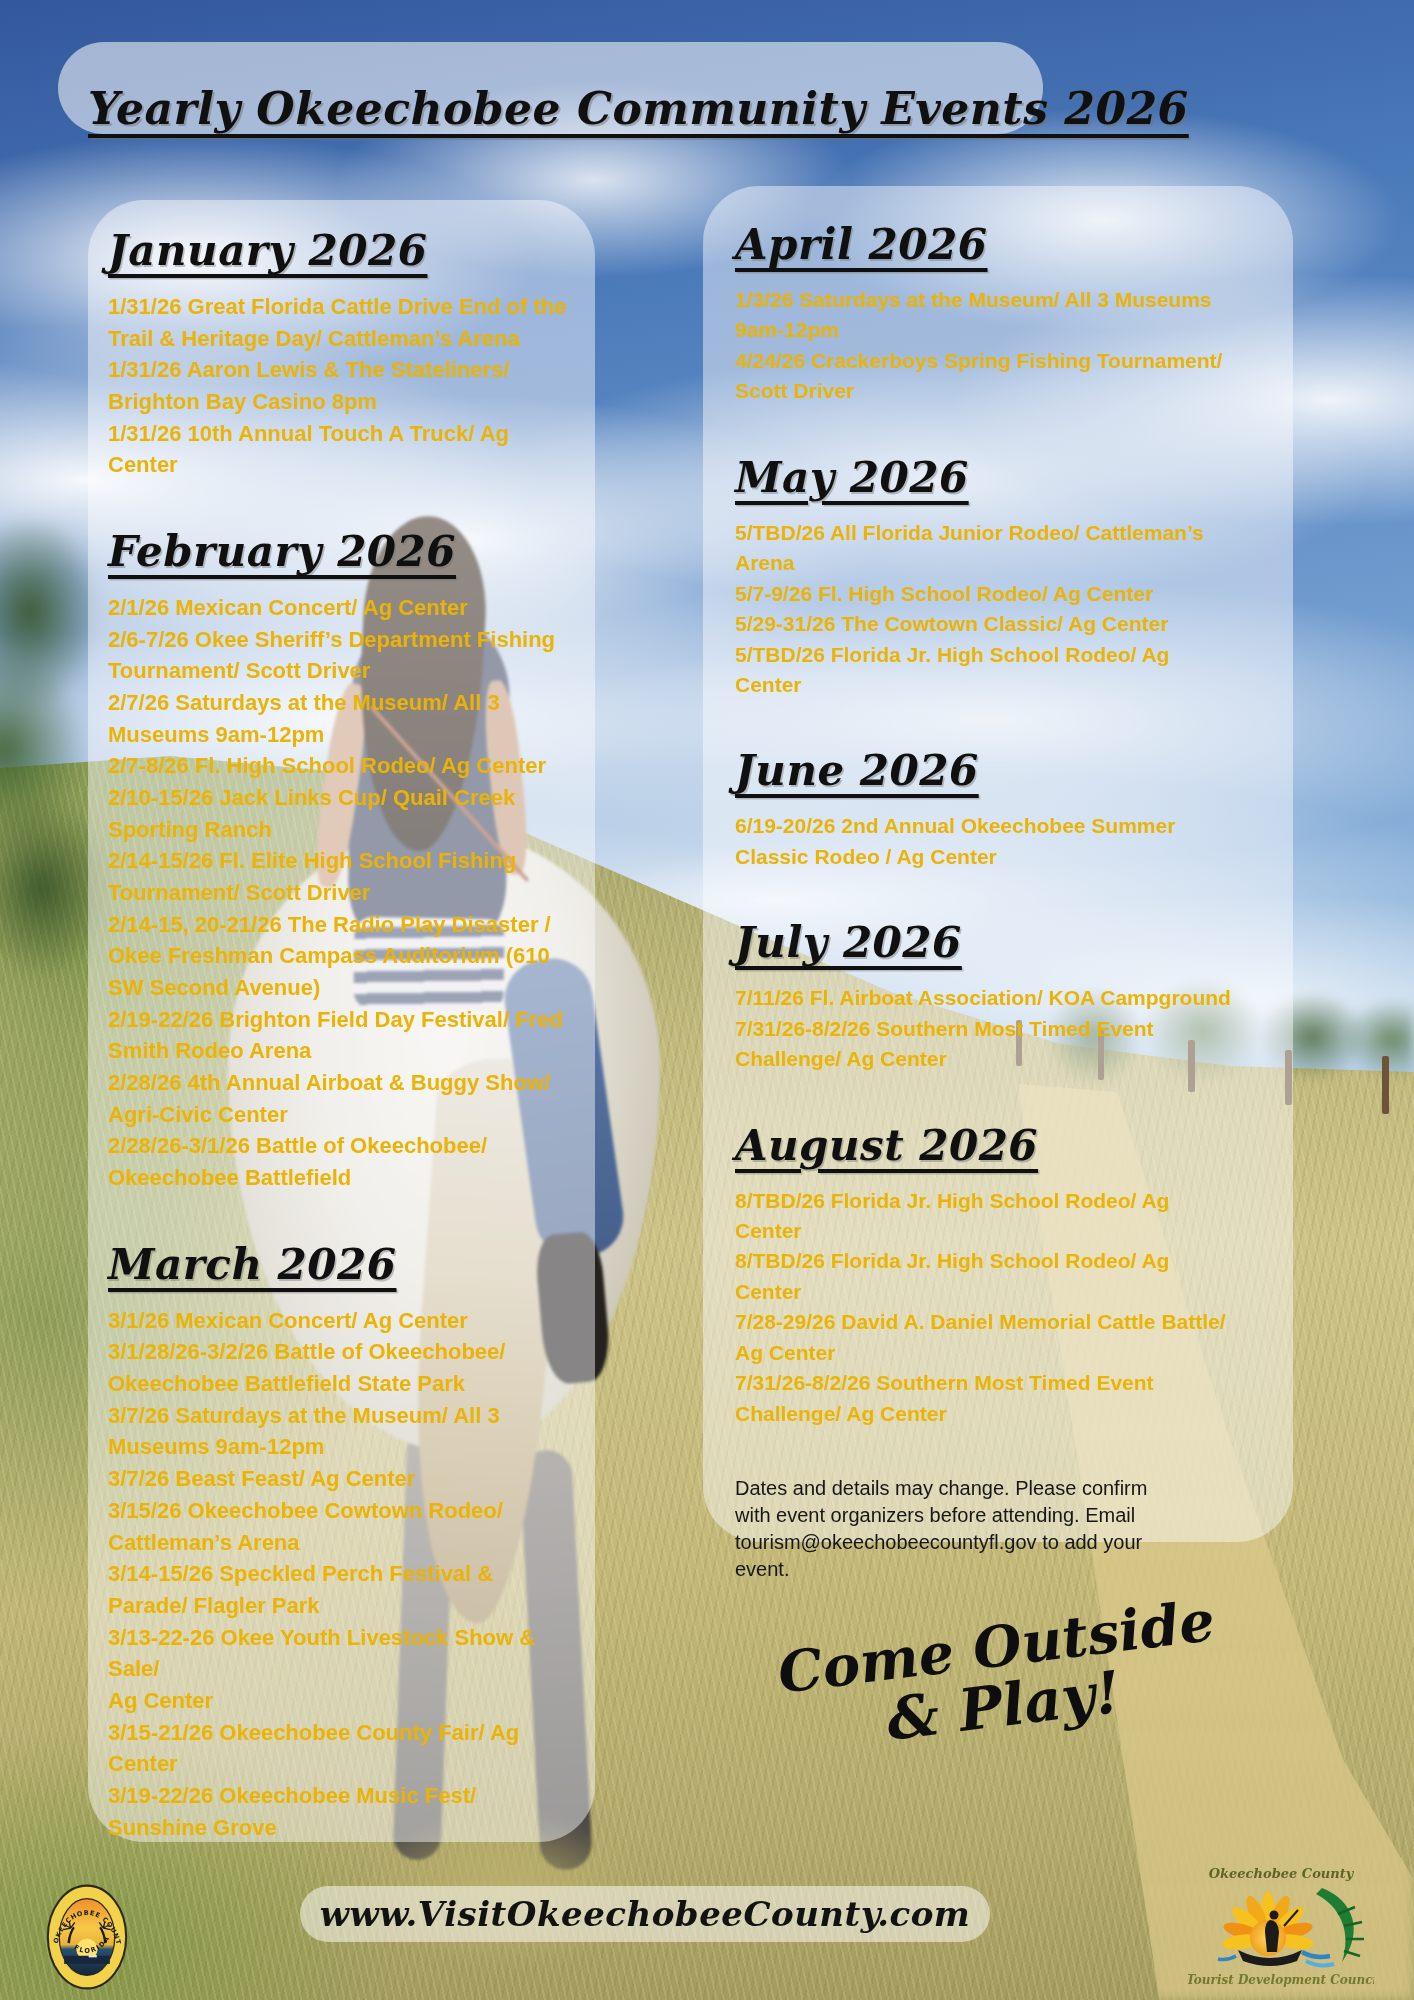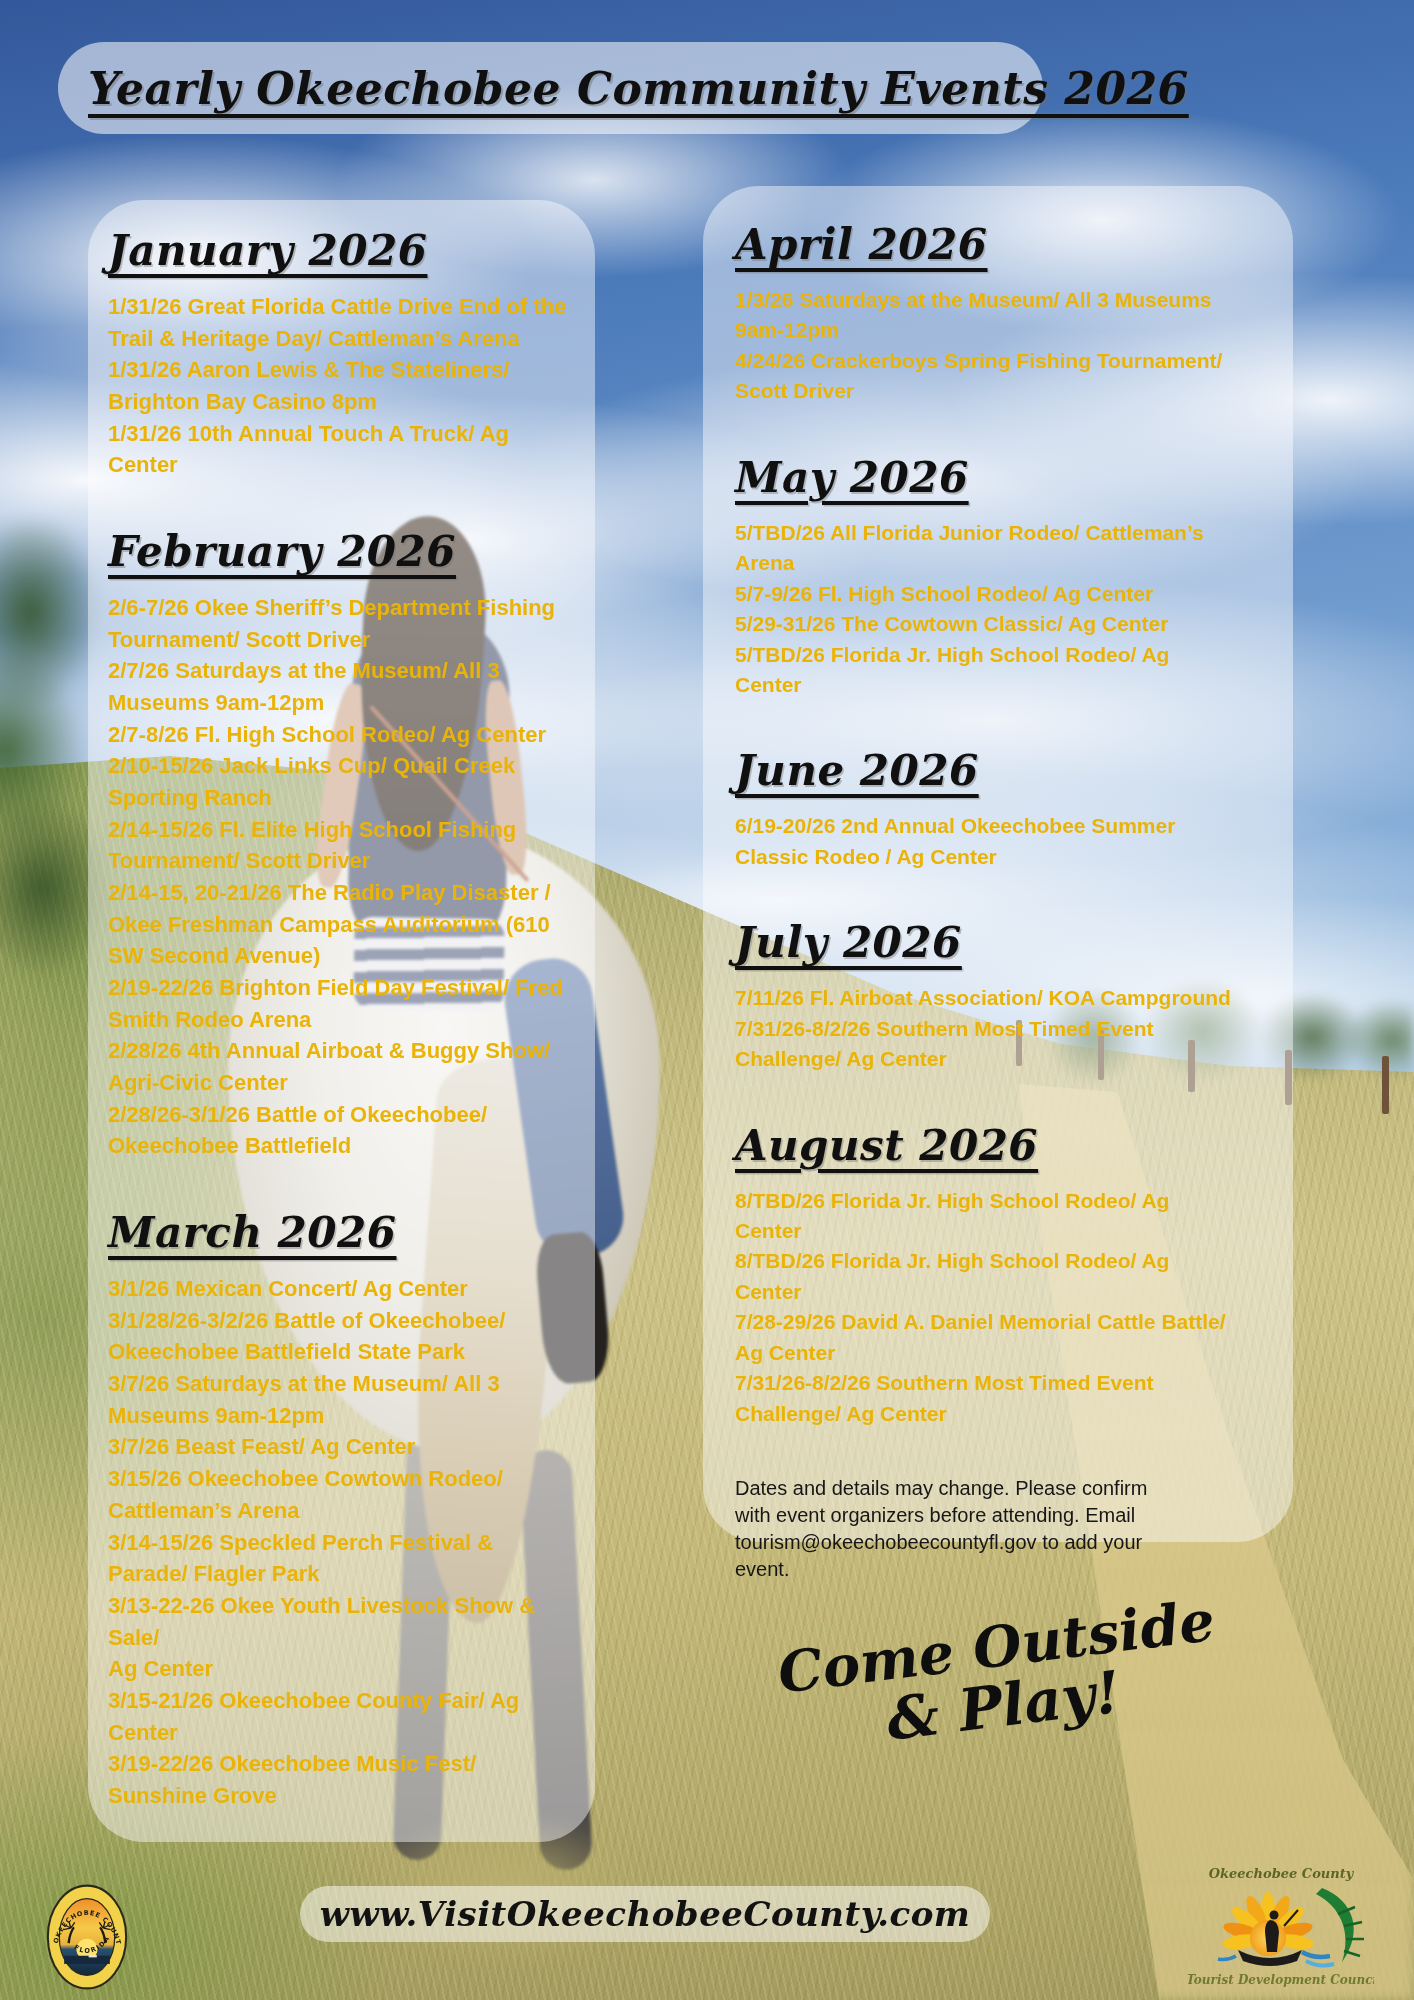--- a/index.html
+++ b/index.html
@@ -66,21 +66,21 @@
   .stripes{left:126px;top:420px;width:150px;height:92px;border-radius:18px;transform:rotate(1deg);
     background:repeating-linear-gradient(178deg,#e9e9ec 0 11px,#4a5878 11px 22px);}
   .hair{left:132px;top:18px;width:122px;height:335px;transform:rotate(3deg);
     background:linear-gradient(180deg,#3c2c1e 0%,#2a1d12 60%,#1f150c 100%);
     border-radius:50% 50% 45% 55% / 30% 30% 62% 62%;}
   .crop-stick{left:298px;top:148px;width:4px;height:235px;background:#a4593a;transform:rotate(-42deg);transform-origin:50% 100%;border-radius:2px;}
   .grass-front{position:absolute;left:318px;top:1780px;width:380px;height:200px;z-index:3;filter:blur(8px);
     background:radial-gradient(50% 50% at 50% 55%,rgba(186,175,110,.95),rgba(186,175,110,0) 78%);}
   
   .titlebar{position:absolute;left:58px;top:42px;width:985px;height:92px;z-index:5;
-    background:rgba(255,255,255,.55);border-radius:46px;display:flex;align-items:center;padding:0 30px;box-sizing:border-box;}
+    background:rgba(255,255,255,.55);border-radius:46px;display:flex;align-items:flex-end;padding:0 30px;box-sizing:border-box;}
   .title{font-family:"DejaVu Serif","Liberation Serif",serif;font-style:italic;font-weight:700;font-size:44px;color:#101010;
     text-decoration:underline;text-decoration-thickness:4px;text-underline-offset:10px;
     text-shadow:2px 2px 0 rgba(110,110,110,.45);white-space:nowrap;letter-spacing:.5px;}
   .panel{position:absolute;z-index:5;background:rgba(252,253,255,.46);border-radius:56px;box-sizing:border-box;}
   .panel-left{left:88px;top:200px;width:507px;height:1642px;padding:26px 20px 0 20px;}
   .panel-right{left:703px;top:186px;width:590px;height:1356px;padding:34px 28px 0 32px;}
   .month-sec{margin:0 0 46px 0;}
   .month-h{font-family:"DejaVu Serif","Liberation Serif",serif;font-style:italic;font-weight:700;font-size:42px;color:#101010;
     margin:0 0 16px 0;text-decoration:underline;text-decoration-thickness:3.5px;text-underline-offset:9px;
     text-shadow:1.5px 1.5px 0 rgba(110,110,110,.4);letter-spacing:.5px;}
@@ -138,20 +138,21 @@
 
   <div class="panel panel-left" id="left-col">
       <section class="month-sec">
         <h2 class="month-h">January 2026</h2>
         <p class="event">1/31/26 Great Florida Cattle Drive End of the Trail &amp; Heritage Day/ Cattleman’s Arena</p>
         <p class="event">1/31/26 Aaron Lewis &amp; The Stateliners/ Brighton Bay Casino 8pm</p>
         <p class="event">1/31/26 10th Annual Touch A Truck/ Ag Center</p>
       </section>
       <section class="month-sec">
         <h2 class="month-h">February 2026</h2>
+        <p class="event">2/1/26 Mexican Concert/ Ag Center</p>
         <p class="event">2/6-7/26 Okee Sheriff’s Department Fishing Tournament/ Scott Driver</p>
         <p class="event">2/7/26 Saturdays at the Museum/ All 3 Museums 9am-12pm</p>
         <p class="event">2/7-8/26 Fl. High School Rodeo/ Ag Center</p>
         <p class="event">2/10-15/26 Jack Links Cup/ Quail Creek Sporting Ranch</p>
         <p class="event">2/14-15/26 Fl. Elite High School Fishing Tournament/ Scott Driver</p>
         <p class="event">2/14-15, 20-21/26  The Radio Play Disaster / Okee Freshman Campass Auditorium (610 SW Second Avenue)</p>
         <p class="event">2/19-22/26 Brighton Field Day Festival/ Fred Smith Rodeo Arena</p>
         <p class="event">2/28/26  4th Annual Airboat &amp; Buggy Show/ Agri-Civic Center</p>
         <p class="event">2/28/26-3/1/26 Battle of Okeechobee/ Okeechobee Battlefield</p>
       </section>

